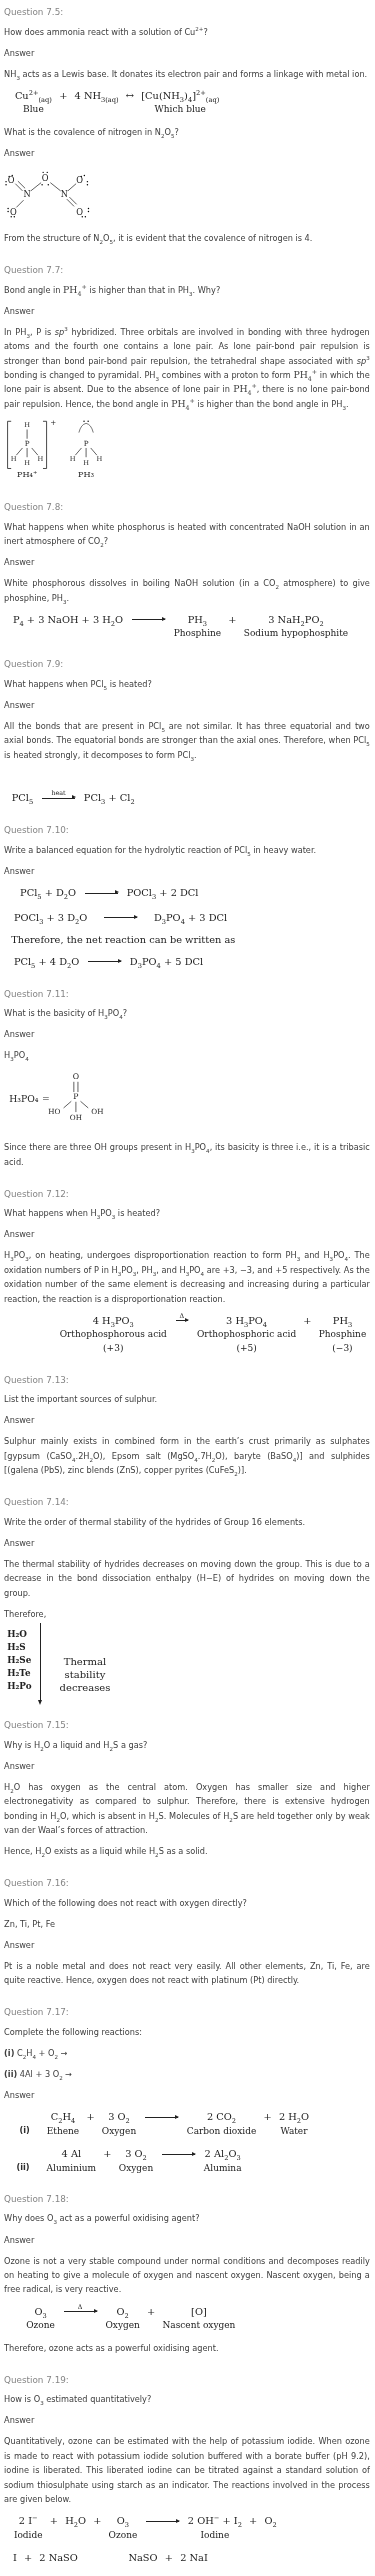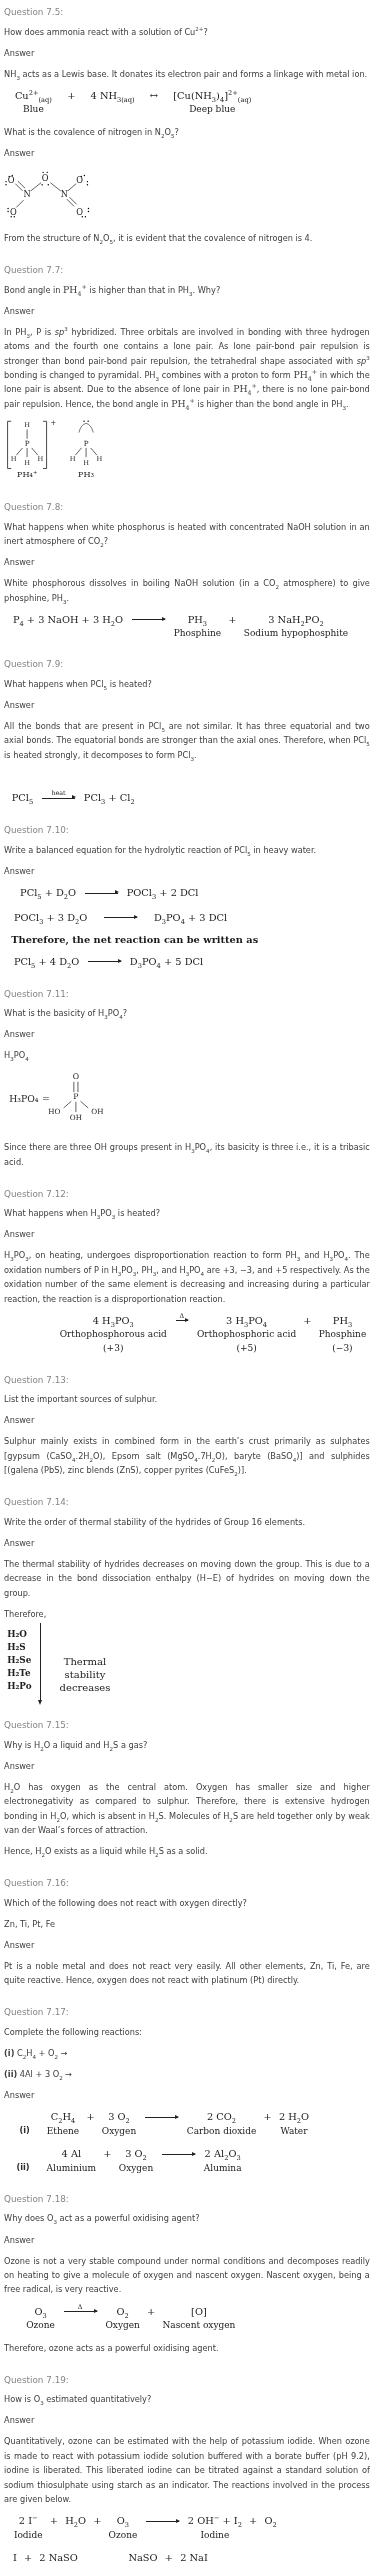--- a/index.html
+++ b/index.html
@@ -36,33 +36,33 @@
   .thermal .tcap{font-family:"DejaVu Serif","DejaVu Sans",serif;font-size:10px;color:#222;margin:27px 0 0 8.2px;width:72px;text-align:center;line-height:13px;}
 </style>
 </head>
 <body>
 
 <div class="page">
     <div class="q-h">Question 7.5:</div>
     <p class="body">How does ammonia react with a solution of Cu<sup>2+</sup>?</p>
     <p class="body">Answer</p>
     <p class="body">NH<sub>3</sub> acts as a Lewis base. It donates its electron pair and forms a linkage with metal ion.</p>
-    <div class="eqrow" style="padding-left: 7.2px; gap: 8px;">
+    <div class="eqrow" style="padding-left: 7.2px;">
       <span class="col">
         <span class="f">Cu<sup>2+</sup><sub>(aq)</sub></span>
         <span class="n">Blue</span>
       </span>
       <span class="op">+</span>
       <span class="col">
         <span class="f">4 NH<sub>3(aq)</sub></span>
       </span>
       <span class="op">↔</span>
       <span class="col">
         <span class="f">[Cu(NH<sub>3</sub>)<sub>4</sub>]<sup>2+</sup><sub>(aq)</sub></span>
-        <span class="n">Deep blue</span>
+        <span class="n">Which blue</span>
       </span>
     </div>
     <p class="body">What is the covalence of nitrogen in N<sub>2</sub>O<sub>5</sub>?</p>
     <p class="body">Answer</p>
     <div class="fig">
     <svg width="103" height="52" viewBox="0 0 200 100">
 
       <circle cx="10" cy="16" r="1.4"></circle>
         <circle cx="16" cy="14" r="1.4"></circle>
         <circle cx="4" cy="26" r="1.4"></circle>
@@ -193,21 +193,21 @@
       <span class="col">
         <span class="f">POCl<sub>3</sub> + 3 D<sub>2</sub>O</span>
       </span>
       <span class="op arrop">
         <span class="shaft"></span>
       </span>
       <span class="col">
         <span class="f">D<sub>3</sub>PO<sub>4</sub> + 3 DCl</span>
       </span>
     </div>
-    <div class="eq" style="padding-left: 7.2px; font-weight: bold;">Therefore, the net reaction can be written as</div>
+    <div class="eq" style="padding-left: 7.2px;">Therefore, the net reaction can be written as</div>
     <div class="eqrow" style="padding-left: 6.2px;">
       <span class="col">
         <span class="f">PCl<sub>5</sub> + 4 D<sub>2</sub>O</span>
       </span>
       <span class="op arrop">
         <span class="shaft"></span>
       </span>
       <span class="col">
         <span class="f">D<sub>3</sub>PO<sub>4</sub> + 5 DCl</span>
       </span>

